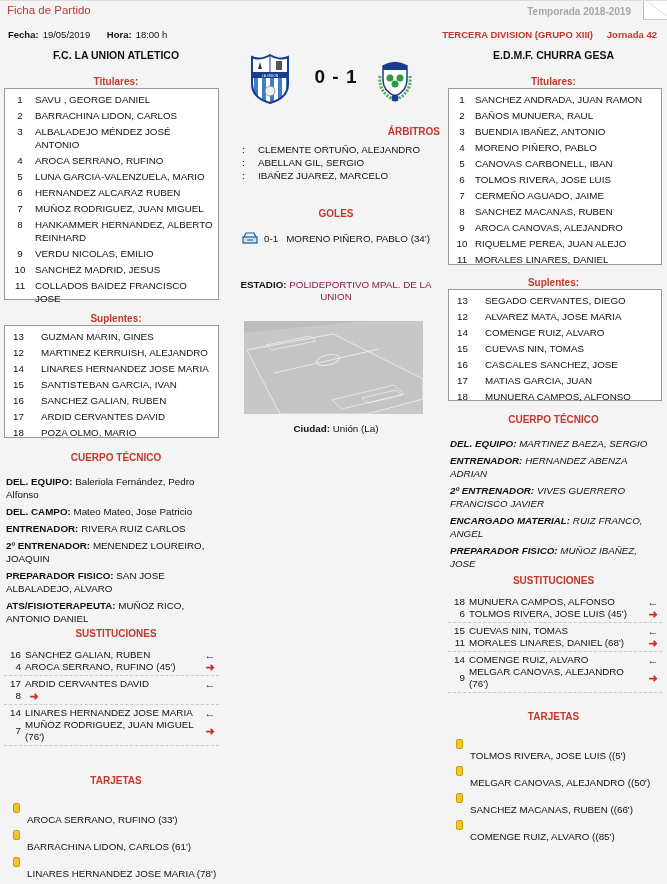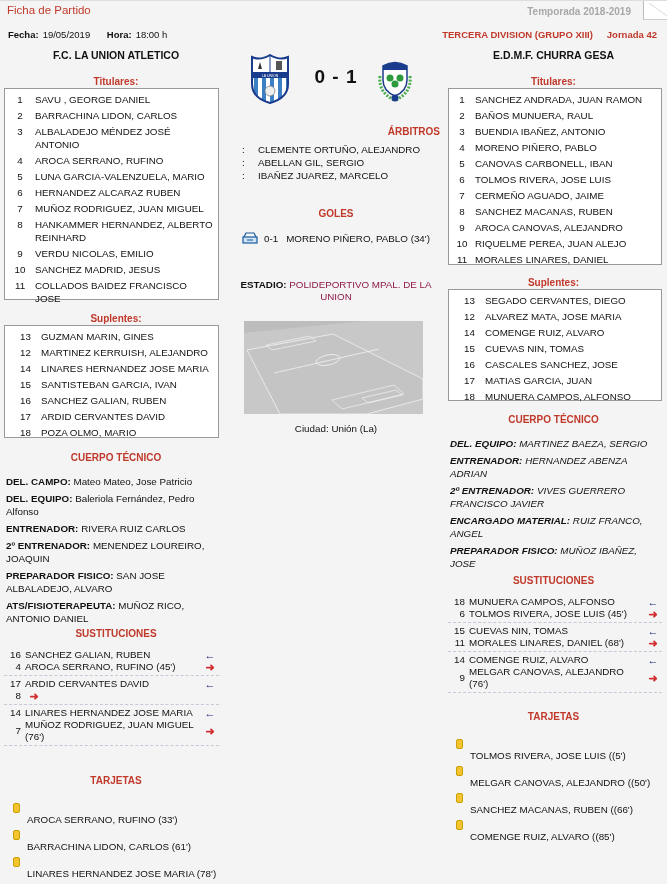--- a/index.html
+++ b/index.html
@@ -50,21 +50,21 @@
   .rcol { left: 440px; width: 227px; }
   .ccol { left: 232px; width: 208px; }
 
   .box {
     position: absolute; background: #fff; border: 1px solid #999; padding: 2px 0 0 0;
   }
   .prow { display: flex; font-size: 9.8px; line-height: 13px; padding: 1.5px 0; }
   .prow .num { width: 28px; text-align: center; flex: none; }
   .prow .nm { flex: 1; padding-right: 4px; }
   .box-home-tit .prow .num { width: 30px; }
-  .box-home-sup .prow .num, .box-away-sup .prow .num { width: 26px; text-align: right; padding-left: 8px; }
+  .box-home-sup .prow .num, .box-away-sup .prow .num { width: 26px; text-align: left; padding-left: 8px; }
   .box-home-sup .prow .nm, .box-away-sup .prow .nm { padding-left: 10px; }
   .box-away-tit .prow .num { width: 26px; }
 
   .staff { position: absolute; font-size: 9.8px; line-height: 13px; }
   .staff .item { margin-bottom: 4px; }
   .staff .k { font-weight: bold; }
 
   .subs { position: absolute; font-size: 9.8px; }
   .sub-group { border-bottom: 1px dashed #c8c8d8; padding: 2px 0 2px 0; }
   .sub-row { display: flex; align-items: center; line-height: 12px; }
@@ -87,21 +87,21 @@
   .refs .c { width: 16px; }
 
   .goal { position: absolute; left: 242px; top: 232px; font-size: 9.8px; display: flex; align-items: center; }
   .goal .sc { margin-left: 6px; margin-right: 8px; }
 
   .stadium { position: absolute; left: 232px; top: 279px; width: 208px; text-align: center; font-size: 9.8px; line-height: 12px; }
   .stadium b { font-weight: bold; }
   .stadium .sv { color: #8e1a4a; }
   .pitch { position: absolute; left: 244px; top: 321px; width: 179px; height: 93px; }
   .city { position: absolute; left: 232px; top: 423px; width: 208px; text-align: center; font-size: 9.8px; }
-  .city b { font-weight: normal; }
+  .city b { font-weight: bold; }
 </style>
 </head>
 <body>
 
 <div class="topbar">
   <span class="page-title">Ficha de Partido</span>
   <span class="season">Temporada 2018-2019</span>
   <div class="corner-tab"></div>
 </div>
 
@@ -227,22 +227,22 @@
       <span class="nm">ARDID CERVANTES DAVID</span>
     </div>
   <div class="prow">
       <span class="num">18</span>
       <span class="nm">POZA OLMO, MARIO</span>
     </div>
 </div>
 
 <div class="sec-title lcol" style="top:452px;">CUERPO TÉCNICO</div>
 <div class="staff" style="left:6px; top:475px; width:215px;">
+  <div class="item"><span class="k">DEL. EQUIPO:</span> <span>Baleriola Fernández, Pedro Alfonso</span></div>
   <div class="item"><span class="k">DEL. CAMPO:</span> <span>Mateo Mateo, Jose Patricio</span></div>
-  <div class="item"><span class="k">DEL. EQUIPO:</span> <span>Baleriola Fernández, Pedro Alfonso</span></div>
   <div class="item"><span class="k">ENTRENADOR:</span> <span>RIVERA RUIZ CARLOS</span></div>
   <div class="item"><span class="k">2º ENTRENADOR:</span> <span>MENENDEZ LOUREIRO, JOAQUIN</span></div>
   <div class="item"><span class="k">PREPARADOR FISICO:</span> <span>SAN JOSE ALBALADEJO, ALVARO</span></div>
   <div class="item"><span class="k">ATS/FISIOTERAPEUTA:</span> <span>MUÑOZ RICO, ANTONIO DANIEL</span></div>
 </div>
 
 <div class="sec-title lcol" style="top:628px;">SUSTITUCIONES</div>
 <div class="subs" style="left:4px; top:647px; width:215px;">
   <div class="sub-group">
     <div class="sub-row">

